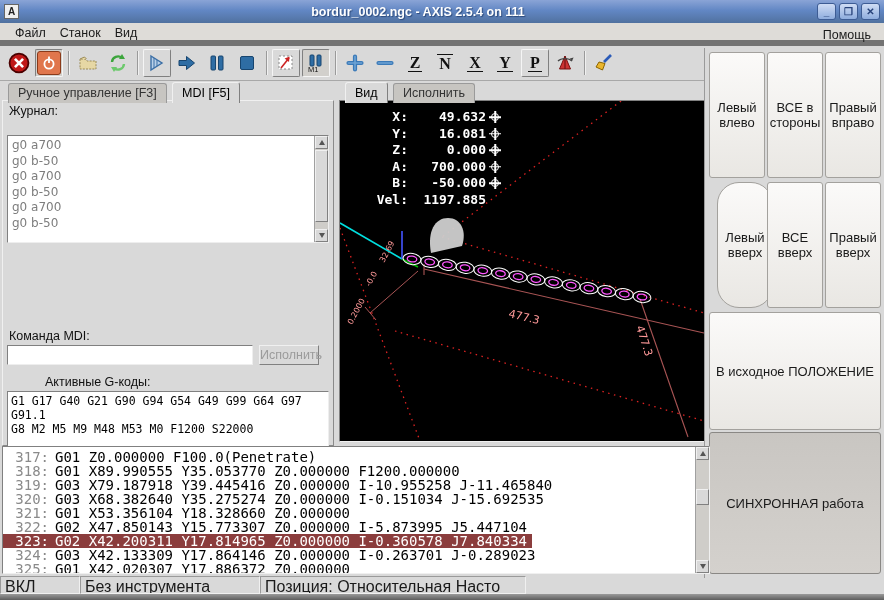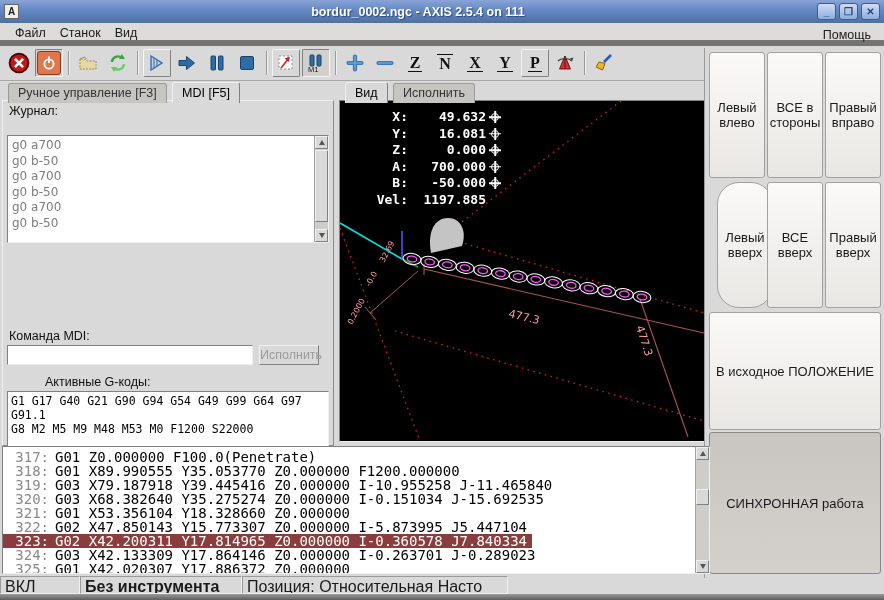--- a/index.html
+++ b/index.html
@@ -519,16 +519,16 @@
       </div>
     <div class="sb-thumb" style="top:42px; height:16px;"></div>
     <div class="sb-arrow" style="bottom:0;">
         <span class="tri-down"></span>
       </div>
   </div>
 </div>
 
 <div class="statusbar">
   <div class="status-cell" style="width:80px;">ВКЛ</div>
-  <div class="status-cell" style="width:162px;font-weight:bold;">Без инструмента</div>
+  <div class="status-cell" style="width:180px;">Без инструмента</div>
   <div class="status-cell" style="width:266px;">Позиция: Относительная Насто</div>
 </div>
 <div class="bottom-strip"></div>
 
 </body></html>

